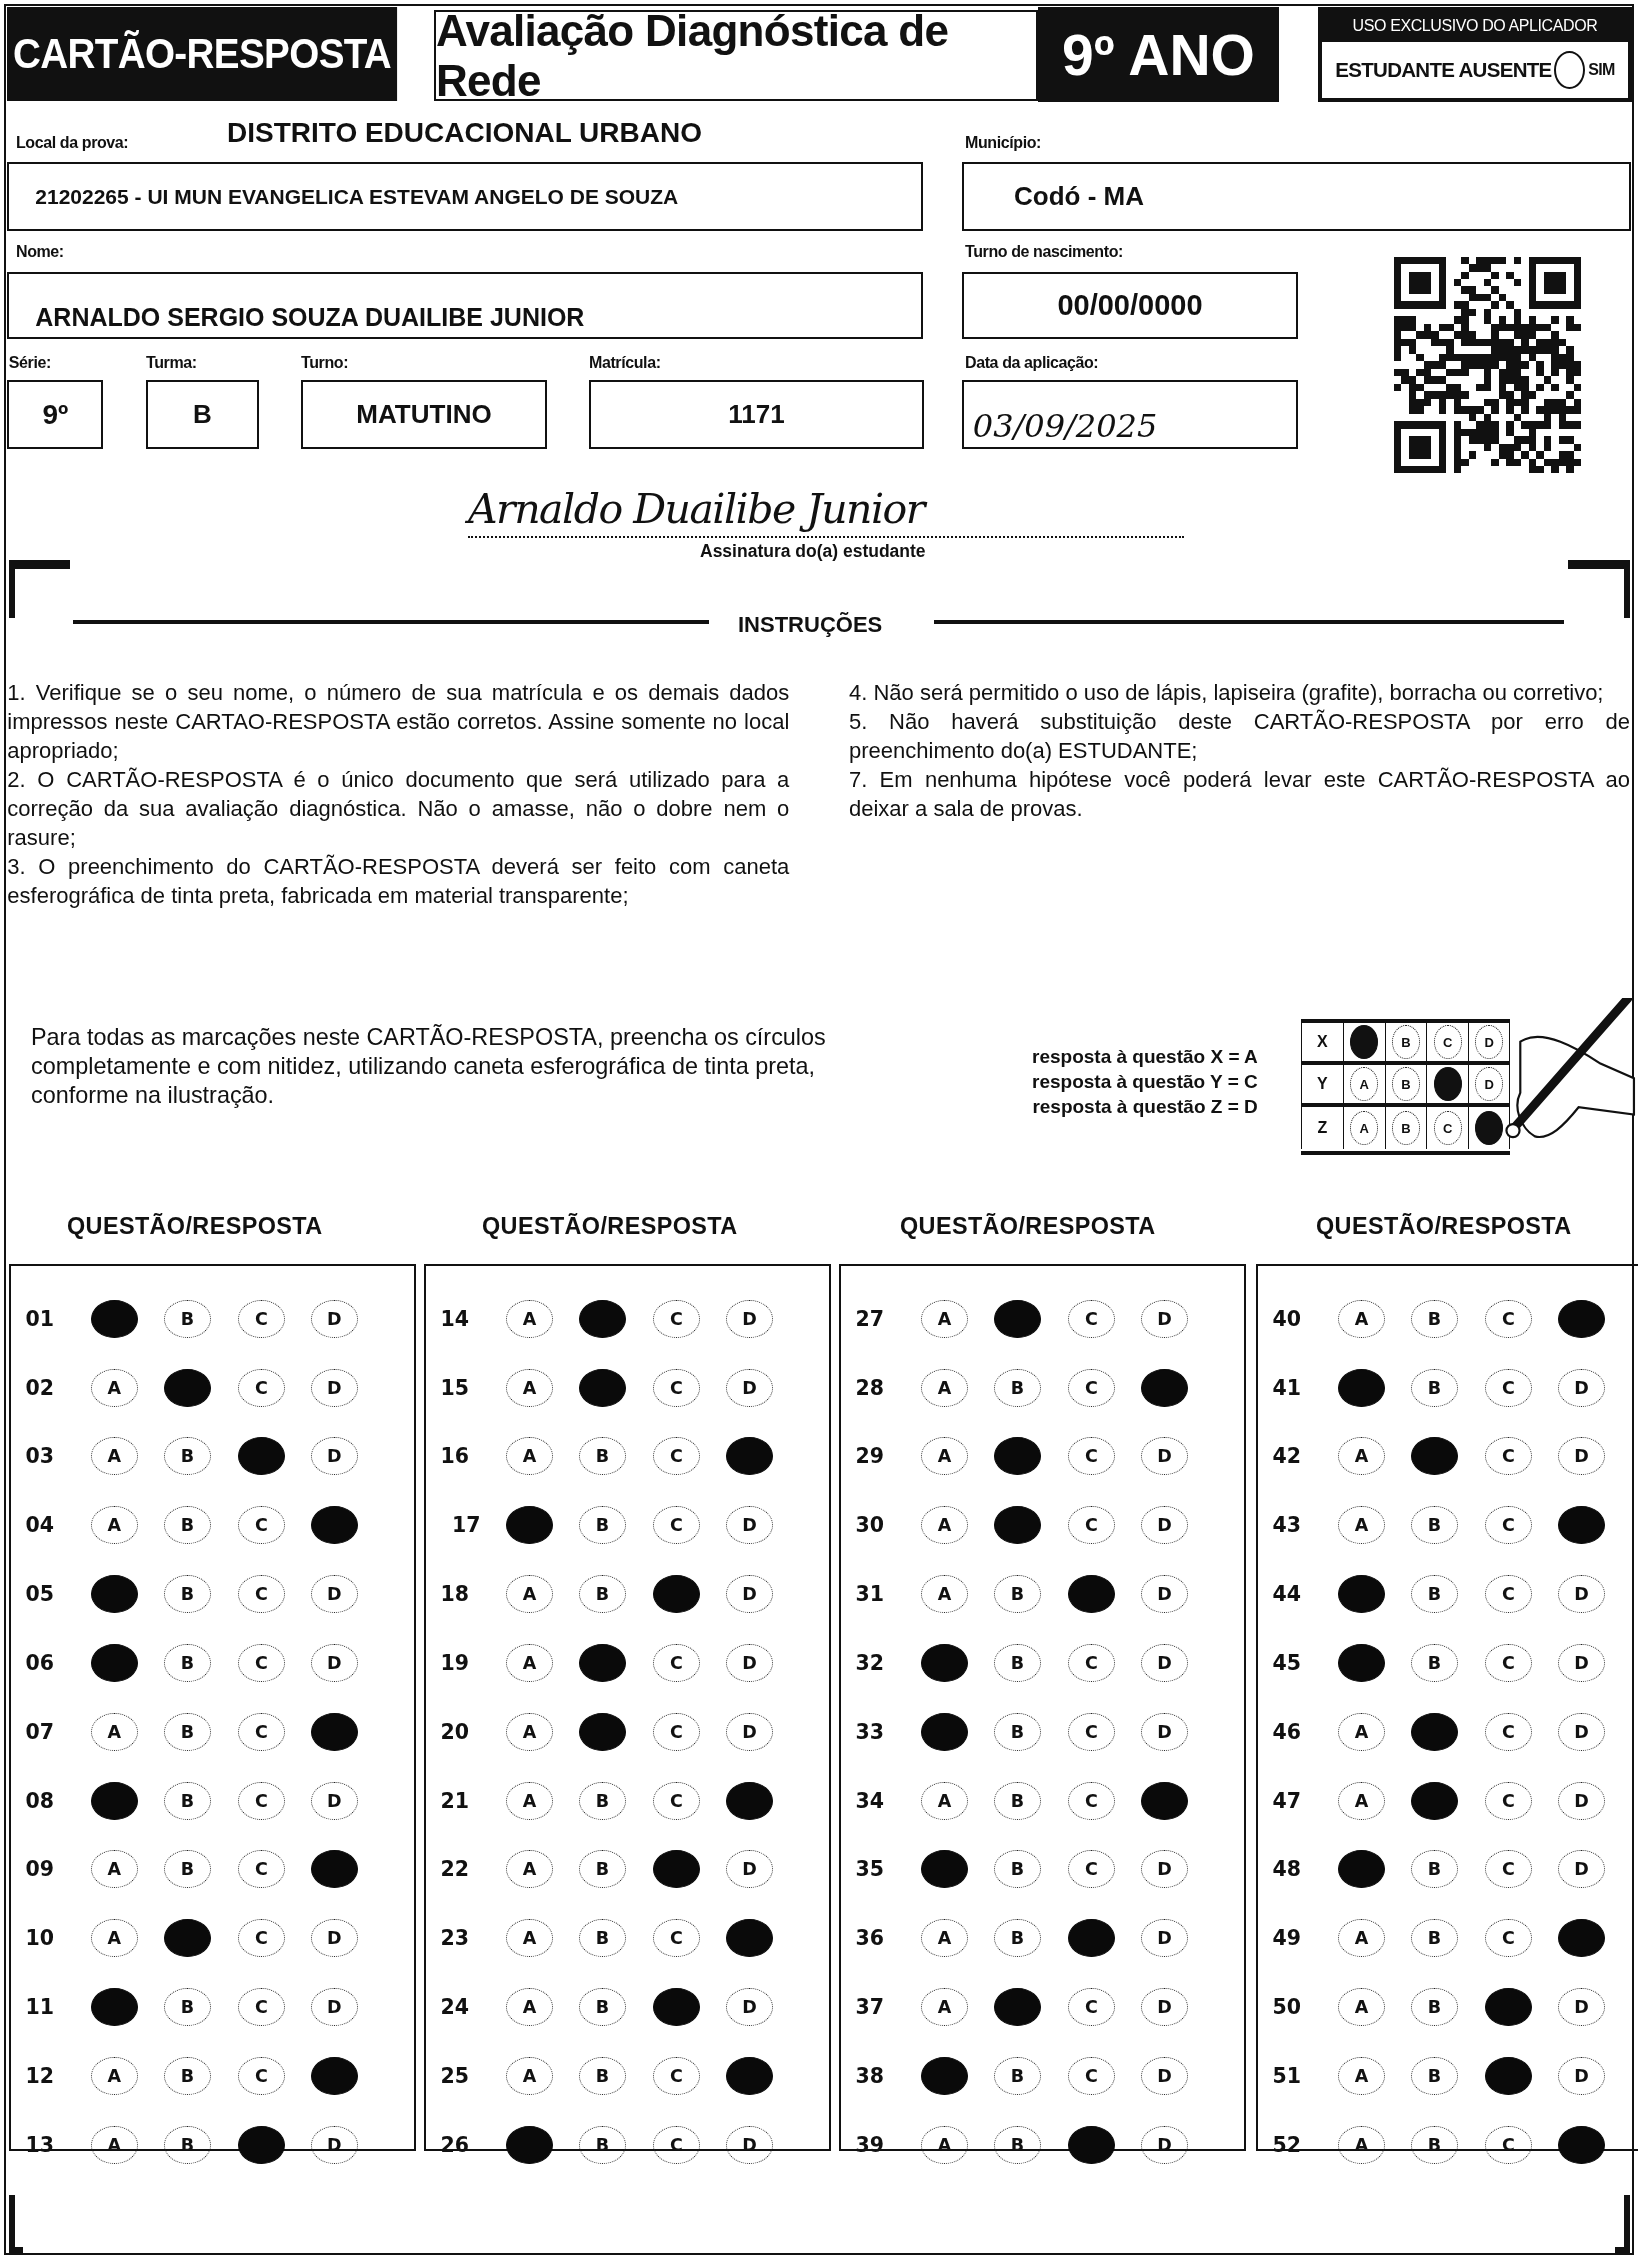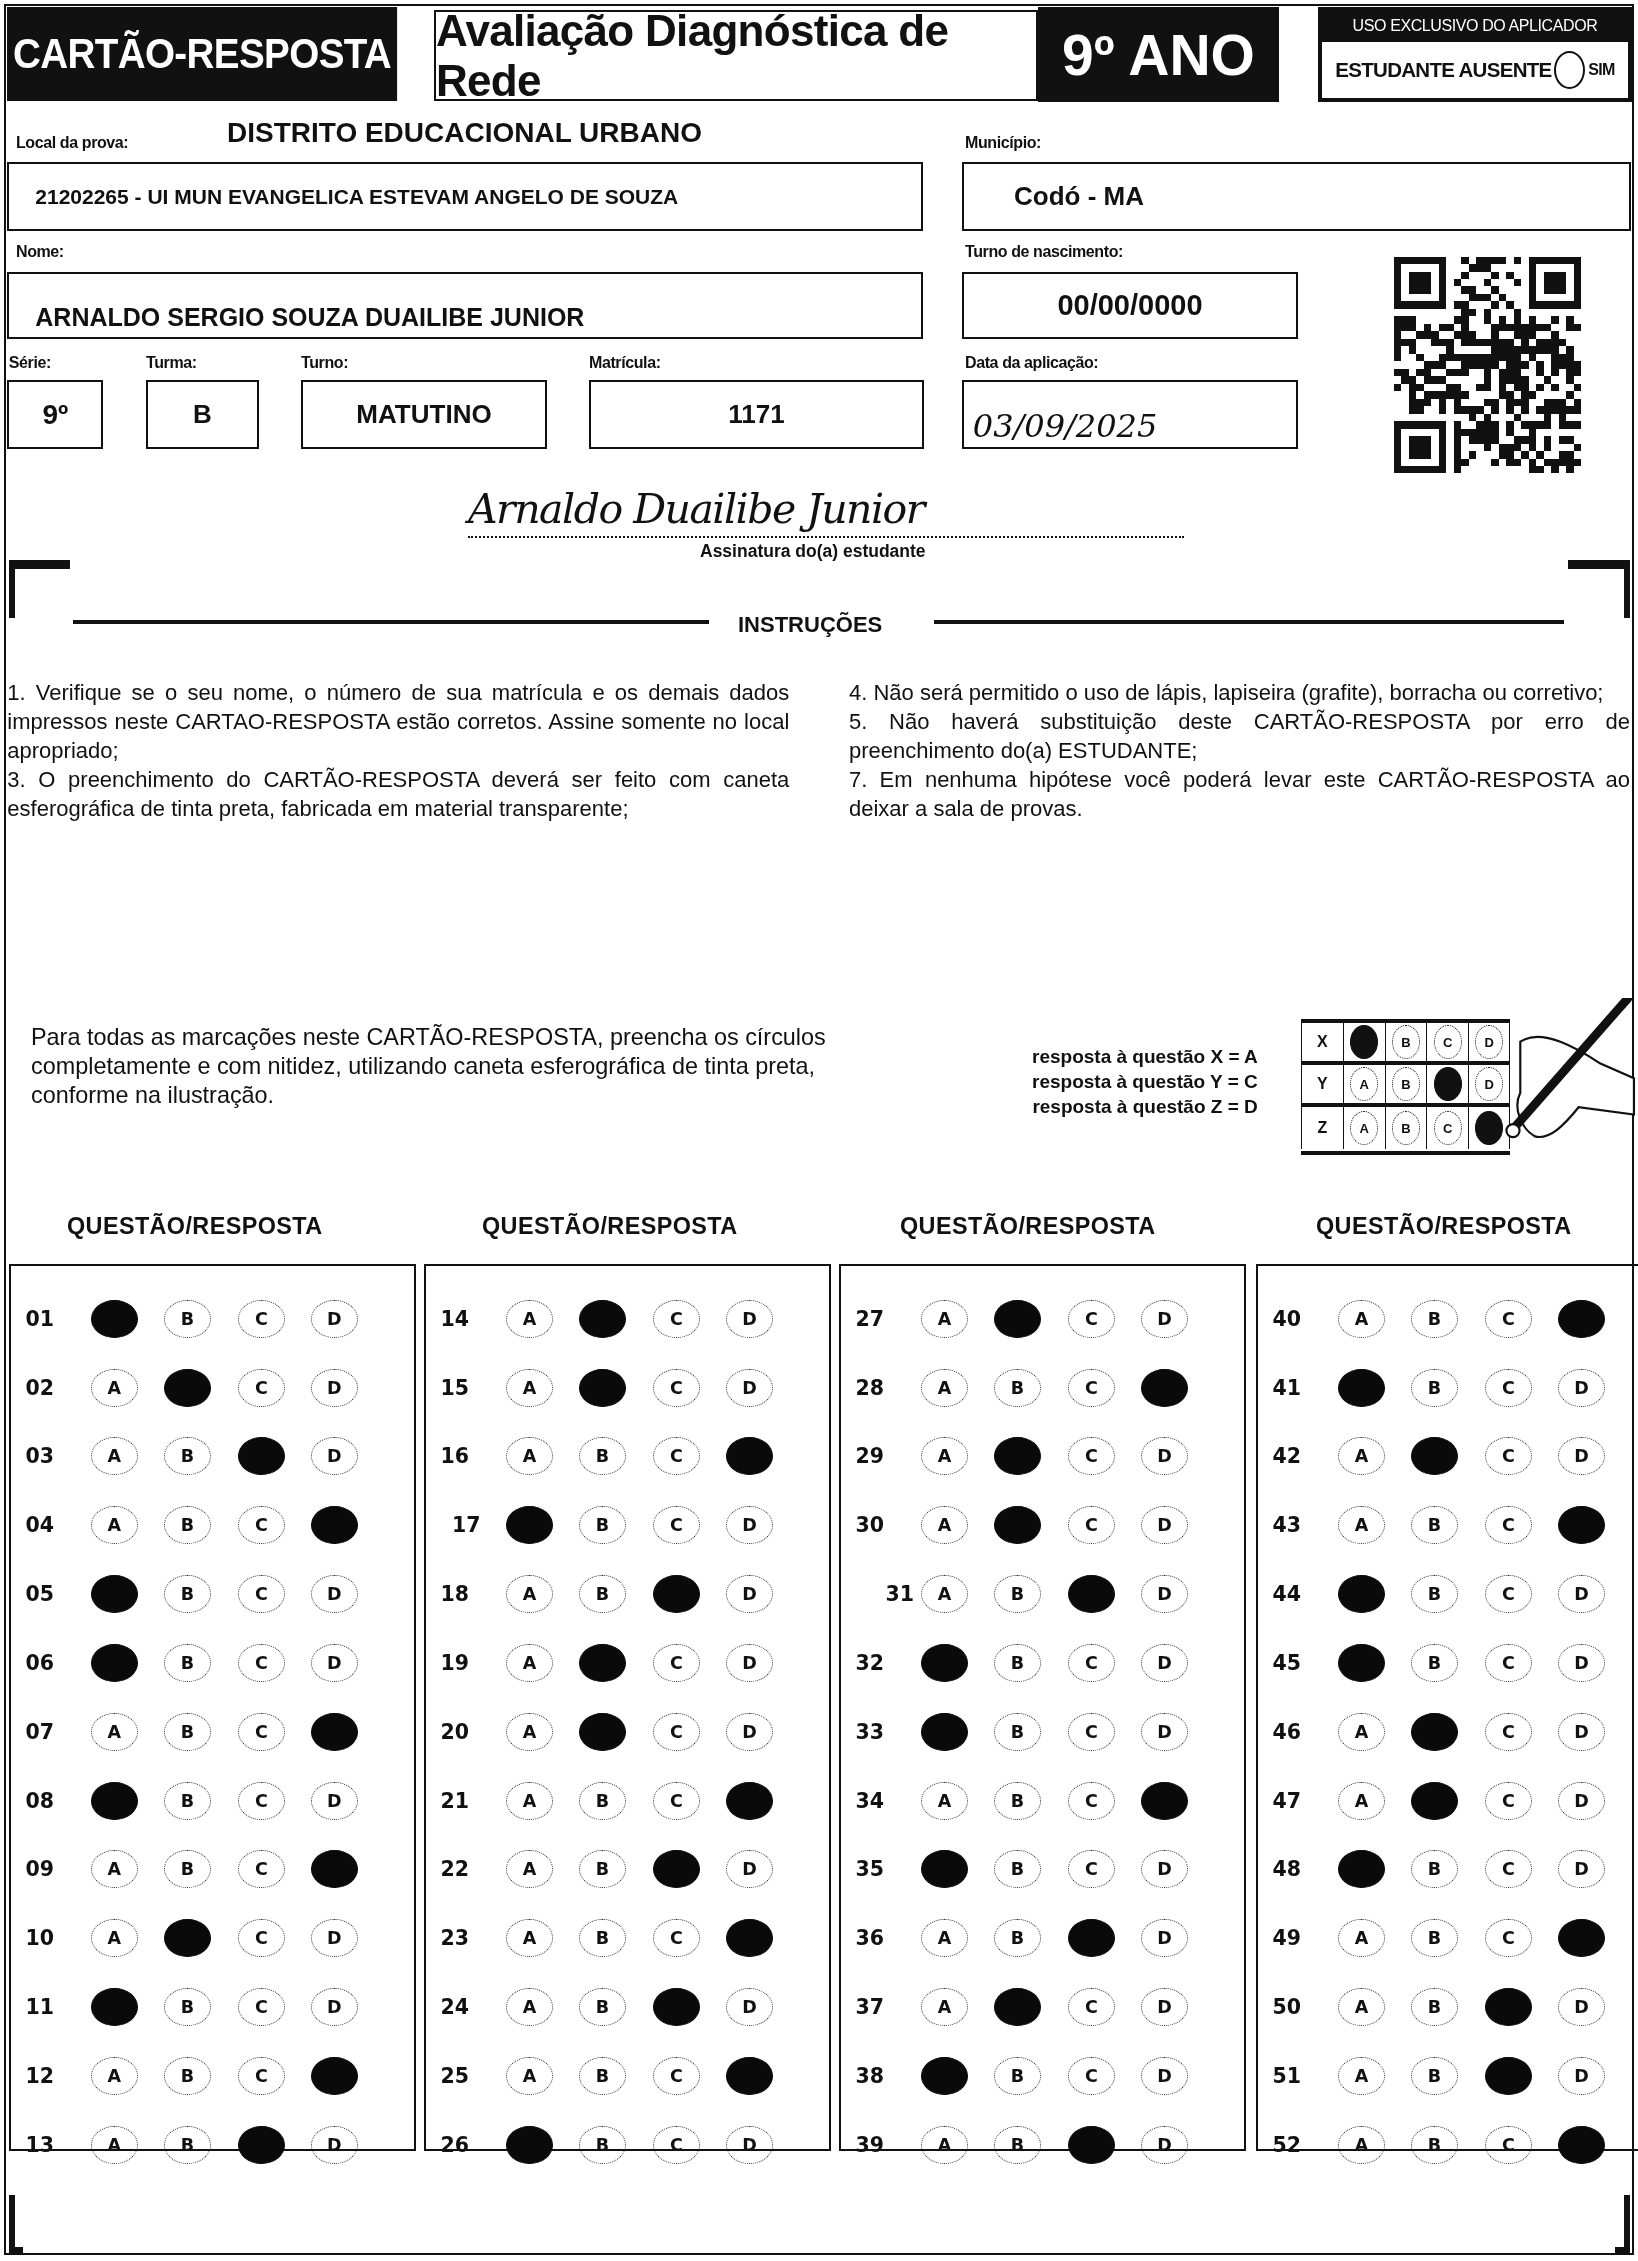--- a/index.html
+++ b/index.html
@@ -415,20 +415,21 @@
 <div class="corner" style="left:8.8px; top:2247px; width:14.6px; height:7.3px;"></div>
 <div class="corner" style="left:1624px; top:2195px; width:5.8px; height:58px;"></div>
 <div class="corner" style="left:1615px; top:2247px; width:14.6px; height:7.3px;"></div>
 
 <div class="instr-line" style="left:73px; width:636px;"></div>
 <div class="instr-title">INSTRUÇÕES</div>
 <div class="instr-line" style="left:934px; width:630px;"></div>
 
 <div class="instr-col" style="left:7.3px;">
   <p>1. Verifique se o seu nome, o número de sua matrícula e os demais dados impressos neste CARTAO-RESPOSTA estão corretos. Assine somente no local apropriado;</p>
+  <p>2. O CARTÃO-RESPOSTA é o único documento que será utilizado para a correção da sua avaliação diagnóstica. Não o amasse, não o dobre nem o rasure;</p>
   <p>3. O preenchimento do CARTÃO-RESPOSTA deverá ser feito com caneta esferográfica de tinta preta, fabricada em material transparente;</p>
 </div>
 <div class="instr-col" style="left:849px; width:781px;">
   <p>4. Não será permitido o uso de lápis, lapiseira (grafite), borracha ou corretivo;</p>
   <p>5. Não haverá substituição deste CARTÃO-RESPOSTA por erro de preenchimento do(a) ESTUDANTE;</p>
   <p>7. Em nenhuma hipótese você poderá levar este CARTÃO-RESPOSTA ao deixar a sala de provas.</p>
 </div>
 
 <div class="fill-text">Para todas as marcações neste CARTÃO-RESPOSTA, preencha os círculos completamente e com nitidez, utilizando caneta esferográfica de tinta preta, conforme na ilustração.</div>
 <div class="example-legend">
@@ -701,21 +702,21 @@
         <span class="bubble" style="left: 227px;">C</span>
         <span class="bubble" style="left: 300px;">D</span>
       </div>
       <div class="qrow" style="top: 237px;">
         <span class="qnum">30</span>
         <span class="bubble" style="left: 80px;">A</span>
         <span class="bubble filled" style="left: 153px;">B</span>
         <span class="bubble" style="left: 227px;">C</span>
         <span class="bubble" style="left: 300px;">D</span>
       </div>
-      <div class="qrow" style="top: 306px; padding-left: 30px;">
+      <div class="qrow" style="top: 306px;">
         <span class="qnum">31</span>
         <span class="bubble" style="left: 80px;">A</span>
         <span class="bubble" style="left: 153px;">B</span>
         <span class="bubble filled" style="left: 227px;">C</span>
         <span class="bubble" style="left: 300px;">D</span>
       </div>
       <div class="qrow" style="top: 375px;">
         <span class="qnum">32</span>
         <span class="bubble filled" style="left: 80px;">A</span>
         <span class="bubble" style="left: 153px;">B</span>

